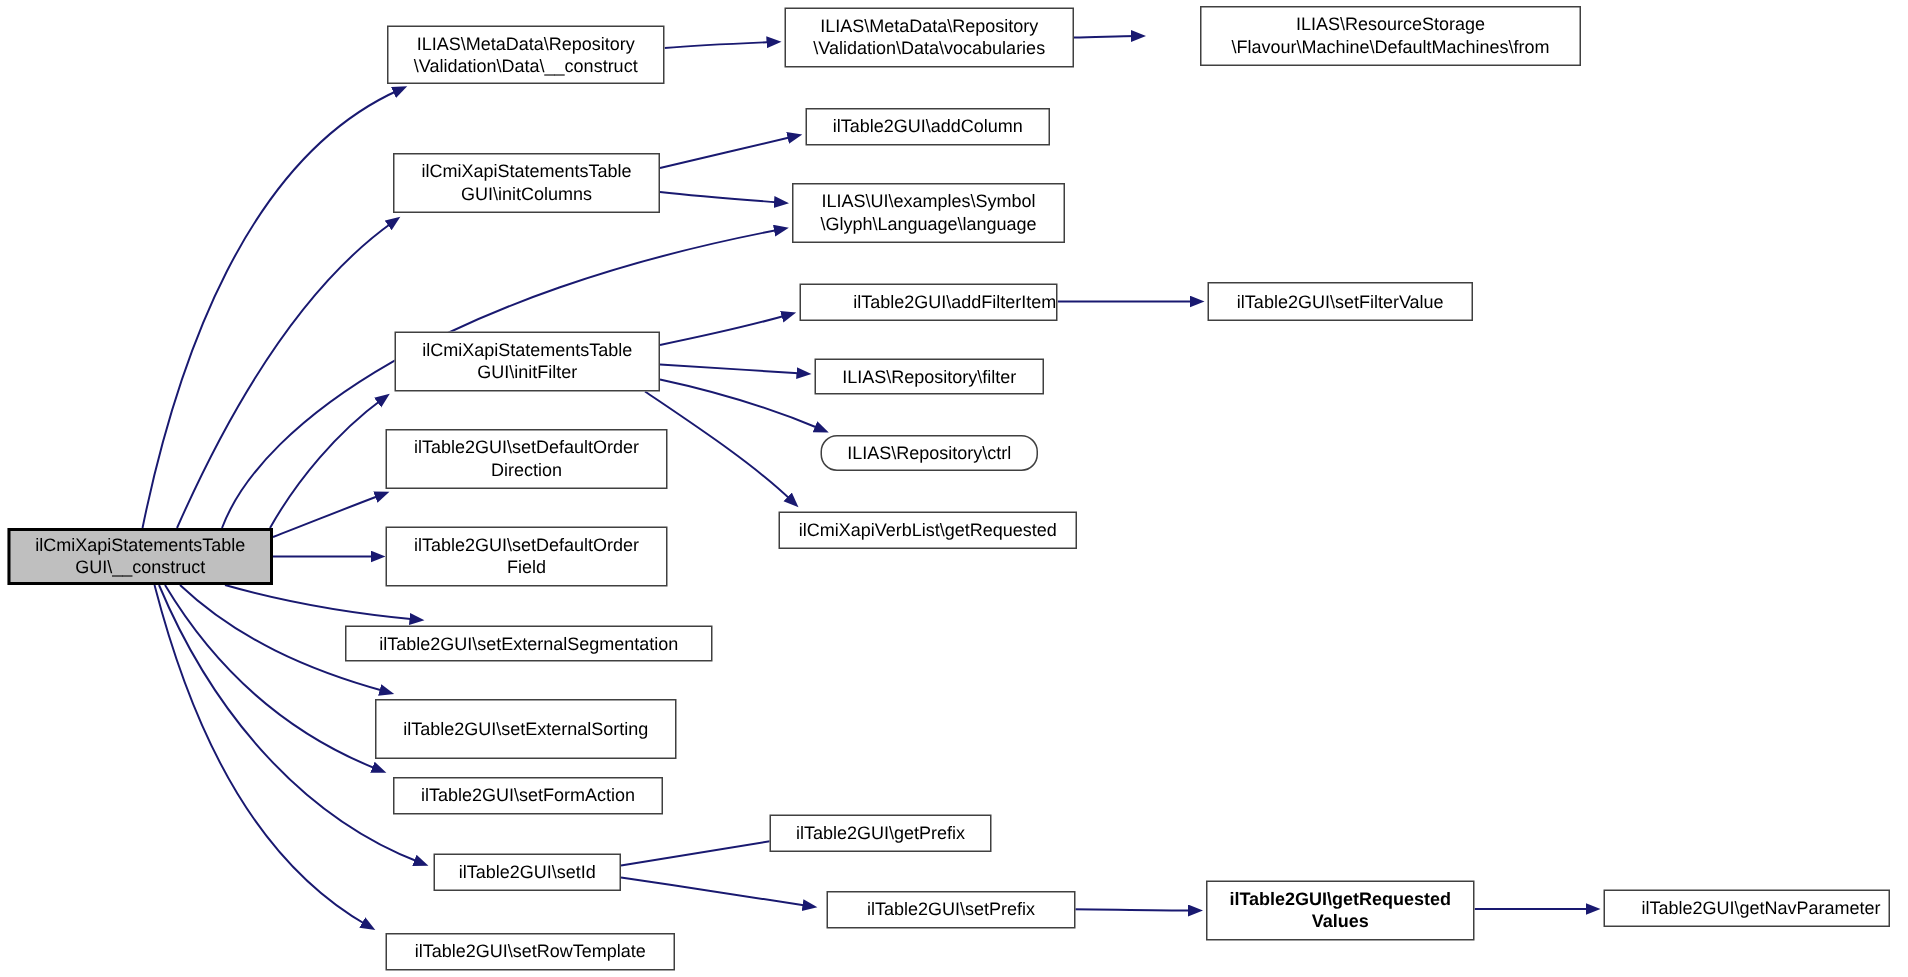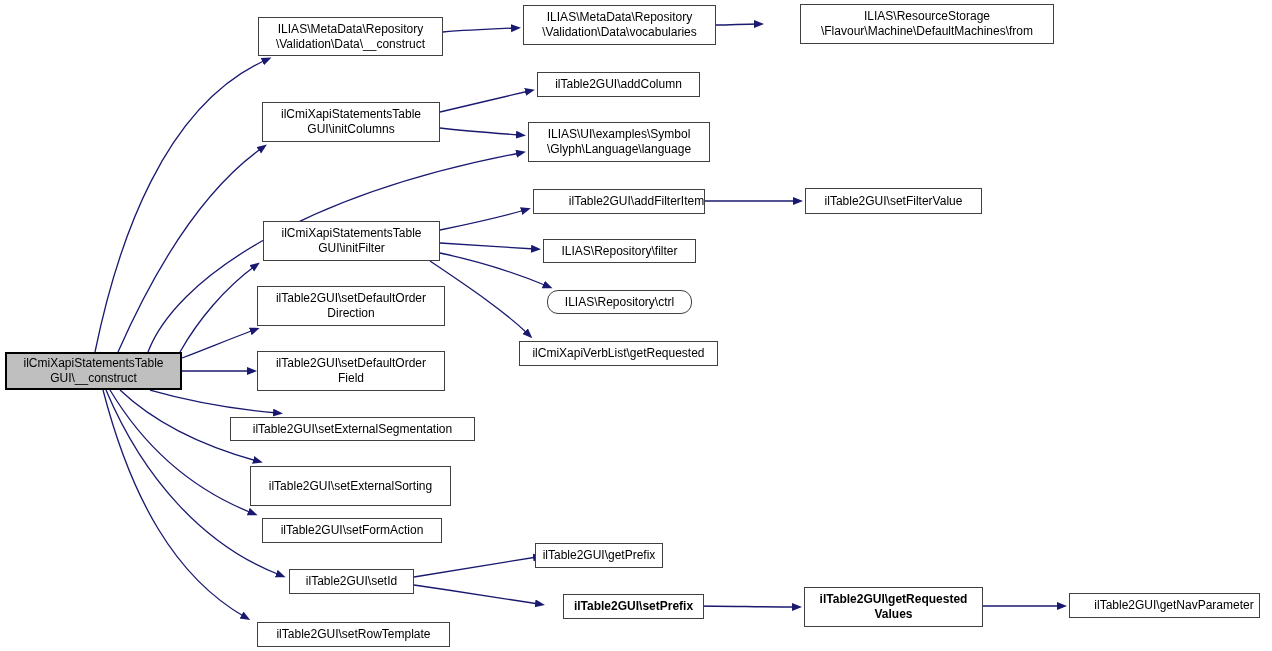--- a/index.html
+++ b/index.html
@@ -97,19 +97,19 @@
       <div class="node" style="left: 519px; top: 341px; width: 199px; height: 25px;">ilCmiXapiVerbList\getRequested</div>
       <div class="node" style="left: 257px; top: 286px; width: 188px; height: 40px;">ilTable2GUI\setDefaultOrder
 Direction</div>
       <div class="node" style="left: 257px; top: 351px; width: 188px; height: 40px;">ilTable2GUI\setDefaultOrder
 Field</div>
       <div class="node" style="left: 230px; top: 417px; width: 245px; height: 24px;">ilTable2GUI\setExternalSegmentation</div>
       <div class="node" style="left: 250px; top: 466px; width: 201px; height: 40px;">ilTable2GUI\setExternalSorting</div>
       <div class="node" style="left: 262px; top: 518px; width: 180px; height: 25px;">ilTable2GUI\setFormAction</div>
       <div class="node" style="left: 289px; top: 569px; width: 125px; height: 25px;">ilTable2GUI\setId</div>
       <div class="node" style="left: 257px; top: 622px; width: 193px; height: 25px;">ilTable2GUI\setRowTemplate</div>
-      <div class="node" style="left: 535px; top: 543px; width: 128px; height: 25px;">ilTable2GUI\getPrefix</div>
-      <div class="node" style="left: 563px; top: 594px; width: 141px; height: 25px; font-weight: bold;">ilTable2GUI\setPrefix</div>
+      <div class="node" style="left: 513px; top: 543px; width: 148px; height: 25px;">ilTable2GUI\getPrefix</div>
+      <div class="node" style="left: 551px; top: 594px; width: 166px; height: 25px;">ilTable2GUI\setPrefix</div>
       <div class="node" style="left: 804px; top: 587px; width: 179px; height: 40px; font-weight: bold;">ilTable2GUI\getRequested
 Values</div>
       <div class="node" style="left: 1069px; top: 593px; width: 191px; height: 25px; padding-left: 21px;">ilTable2GUI\getNavParameter</div>
     </div>
 </div>
 
 </body></html>

